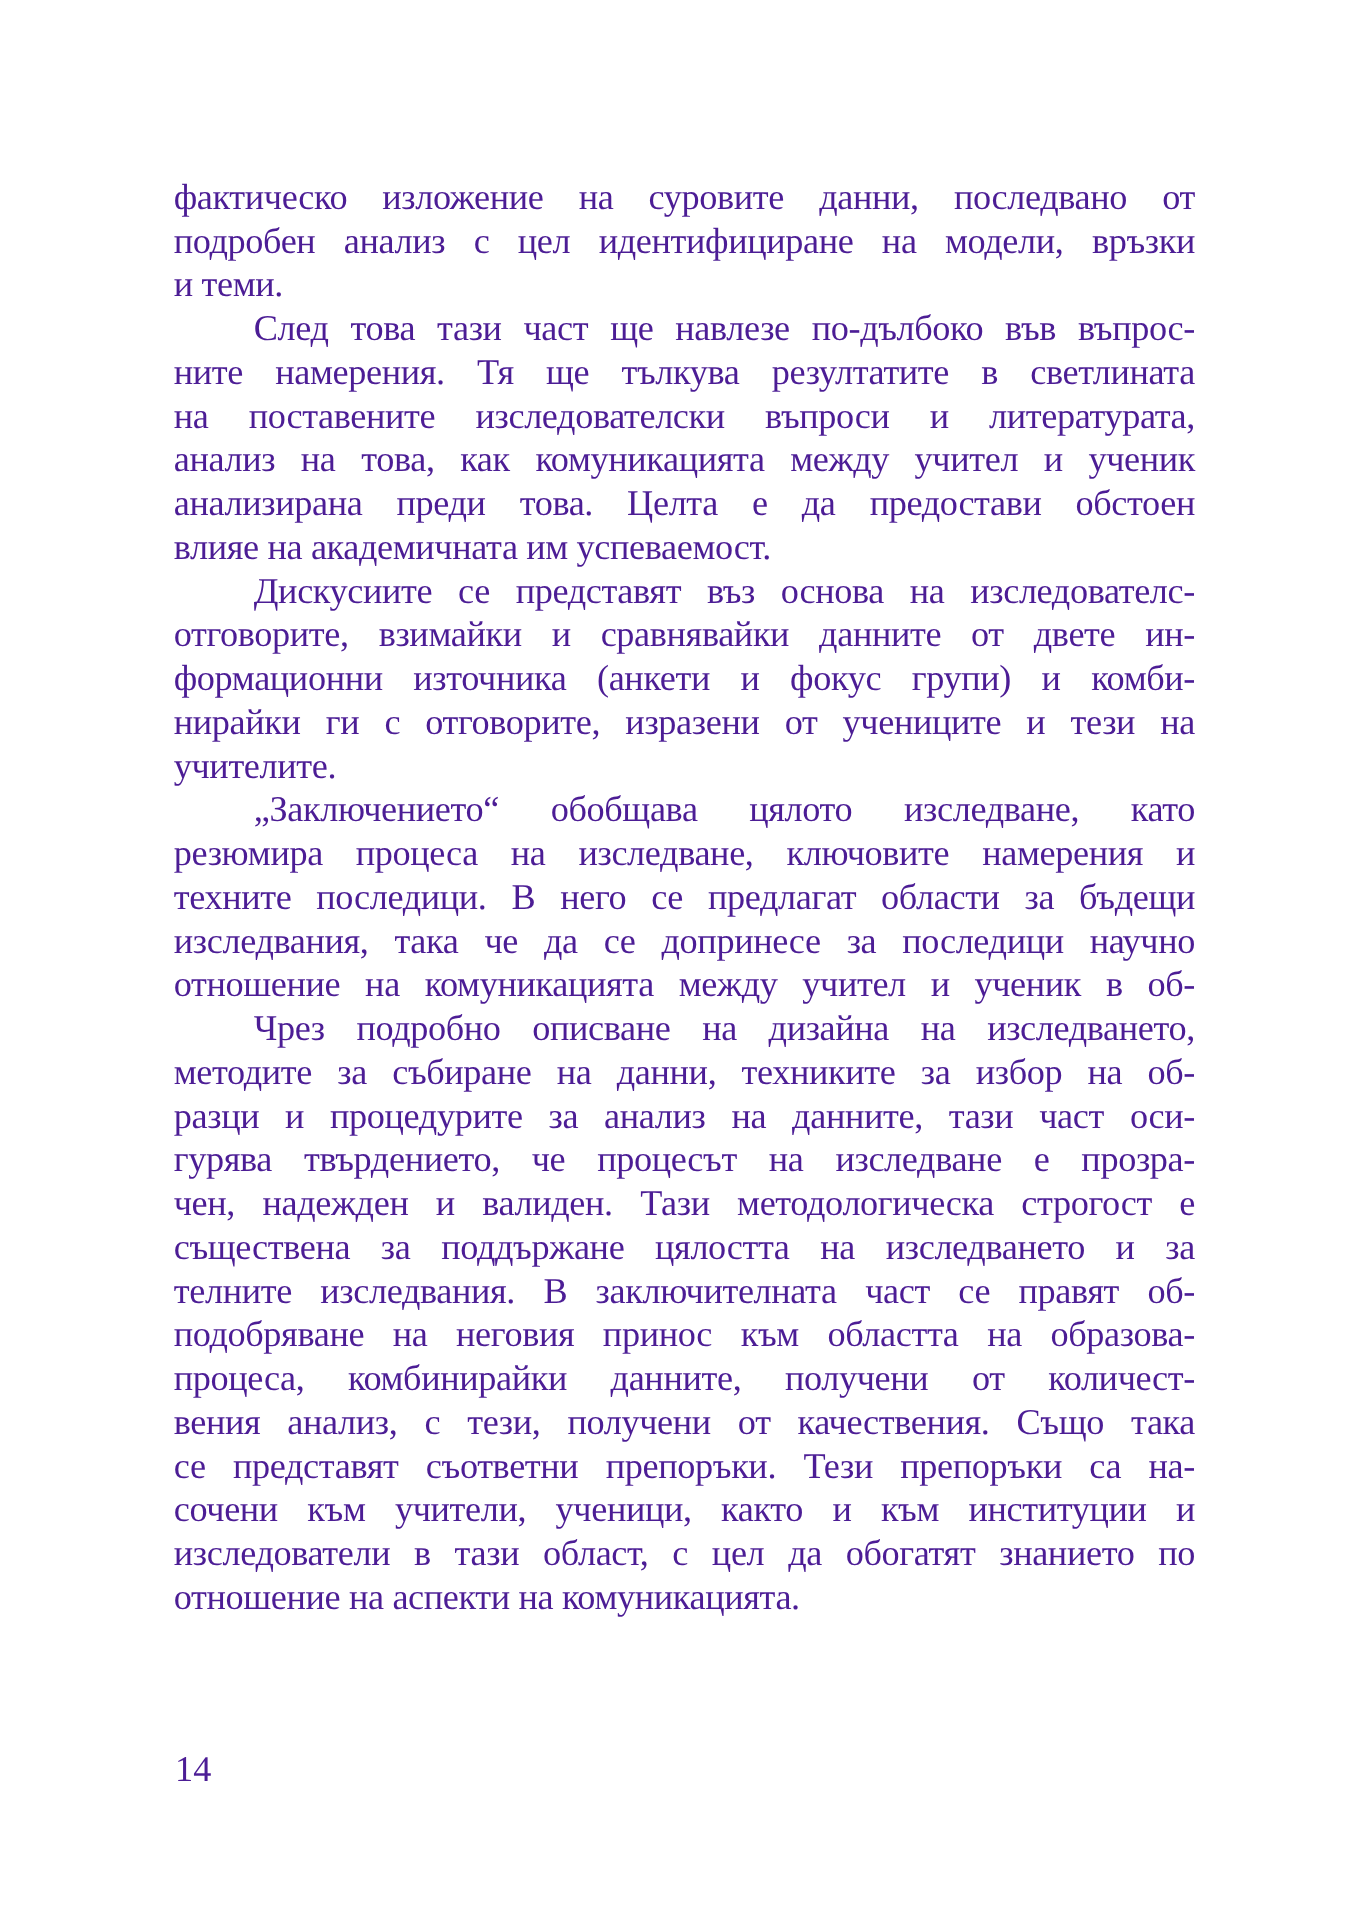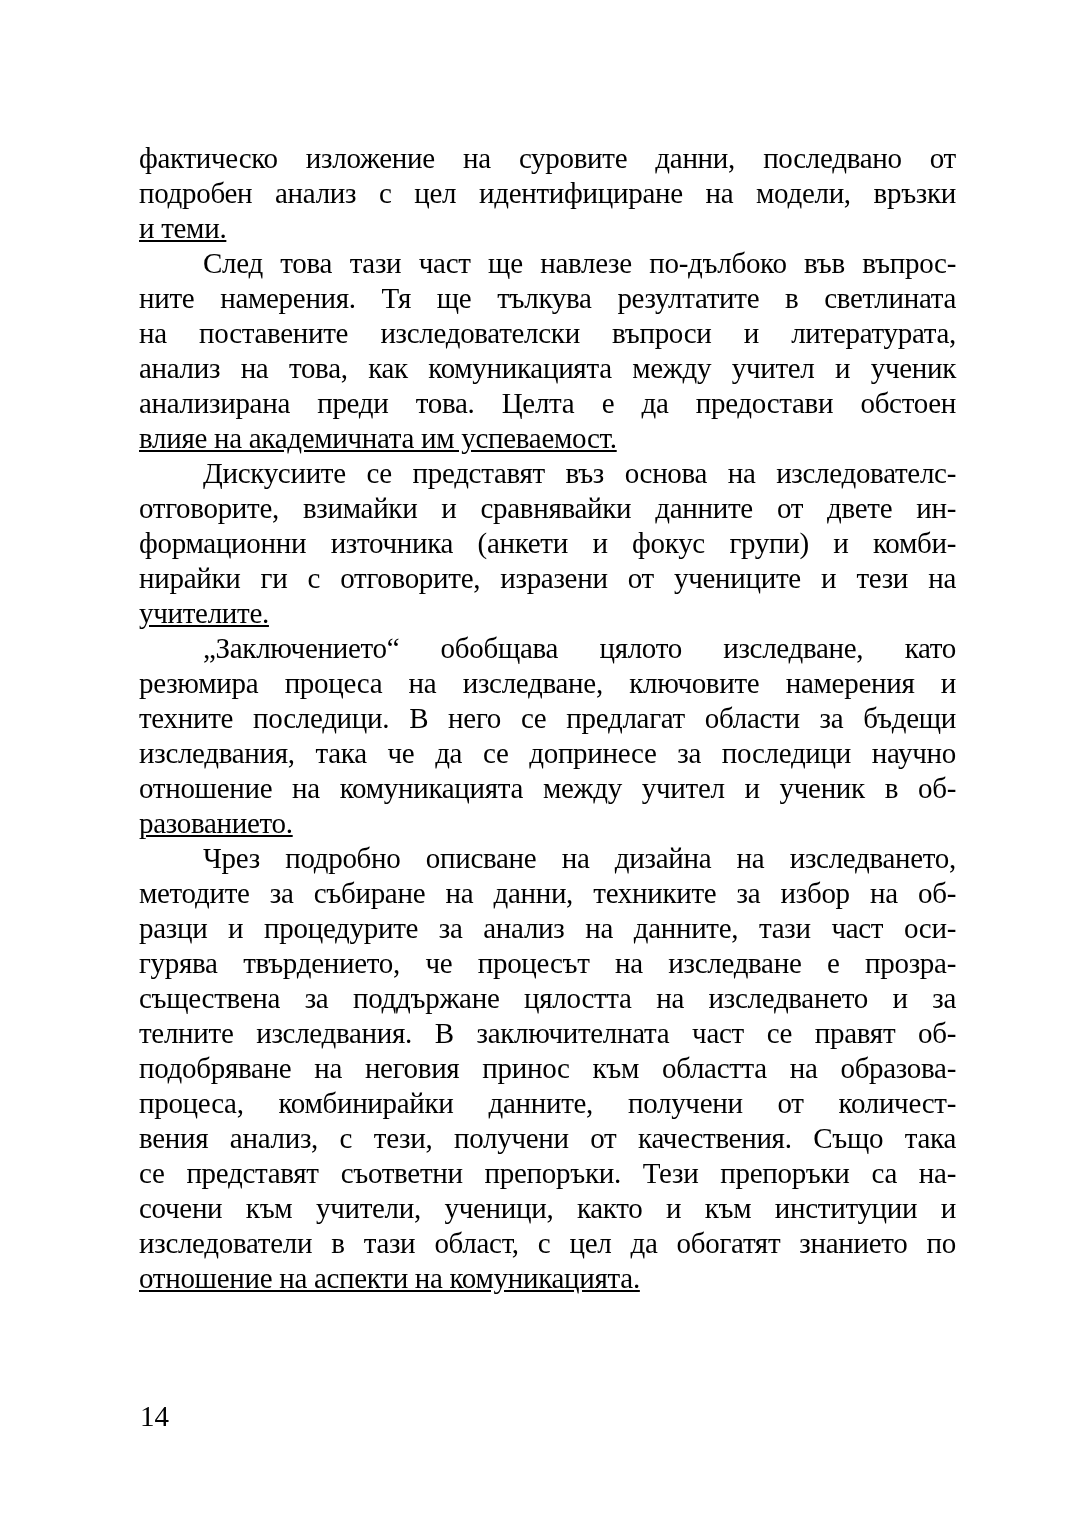--- a/index.html
+++ b/index.html
@@ -7,21 +7,21 @@
     padding: 0;
     background: #ffffff;
   }
   .page {
     position: relative;
     width: 1080px;
     height: 1532px;
     background: #ffffff;
     overflow: hidden;
     font-family: "Liberation Serif", "DejaVu Serif", serif;
-    color: #000000;
+    color: #4c1d95;
   }
   .text-block {
     position: absolute;
     left: 139px;
     top: 141px;
     width: 817px;
     font-size: 29px;
     line-height: 35px;
     letter-spacing: -0.3px;
   }
@@ -29,21 +29,20 @@
     margin: 0;
     padding: 0;
   }
   .line {
     text-align: justify;
     text-align-last: justify;
   }
   .line.last {
     text-align: left;
     text-align-last: left;
-    text-decoration: underline;
   }
   .line.indent {
     text-indent: 64px;
   }
   .line b {
     font-weight: 400;
   }
   .page-number {
     position: absolute;
     left: 140px;
@@ -77,27 +76,27 @@
         <div class="line">формационни източника (анкети и фокус групи) и комби-</div>
         <div class="line">нирайки ги с отговорите, изразени от учениците и тези на</div>
         <div class="line last">учителите.</div>
       </div>
       <div class="paragraph">
         <div class="line indent"><b>„Заключението“</b> обобщава цялото изследване, като</div>
         <div class="line">резюмира процеса на изследване, ключовите намерения и</div>
         <div class="line">техните последици. В него се предлагат области за бъдещи</div>
         <div class="line">изследвания, така че да се допринесе за последици научно</div>
         <div class="line">отношение на комуникацията между учител и ученик в об-</div>
-        <div class="line last">разованието.</div>
       </div>
       <div class="paragraph">
         <div class="line indent">Чрез подробно описване на дизайна на изследването,</div>
         <div class="line">методите за събиране на данни, техниките за избор на об-</div>
         <div class="line">разци и процедурите за анализ на данните, тази част оси-</div>
         <div class="line">гурява твърдението, че процесът на изследване е прозра-</div>
+        <div class="line">чен, надежден и валиден. Тази методологическа строгост е</div>
         <div class="line">съществена за поддържане цялостта на изследването и за</div>
         <div class="line">телните изследвания. В заключителната част се правят об-</div>
         <div class="line">подобряване на неговия принос към областта на образова-</div>
         <div class="line">процеса, комбинирайки данните, получени от количест-</div>
         <div class="line">вения анализ, с тези, получени от качествения. Също така</div>
         <div class="line">се представят съответни препоръки. Тези препоръки са на-</div>
         <div class="line">сочени към учители, ученици, както и към институции и</div>
         <div class="line">изследователи в тази област, с цел да обогатят знанието по</div>
         <div class="line last">отношение на аспекти на комуникацията.</div>
       </div>

